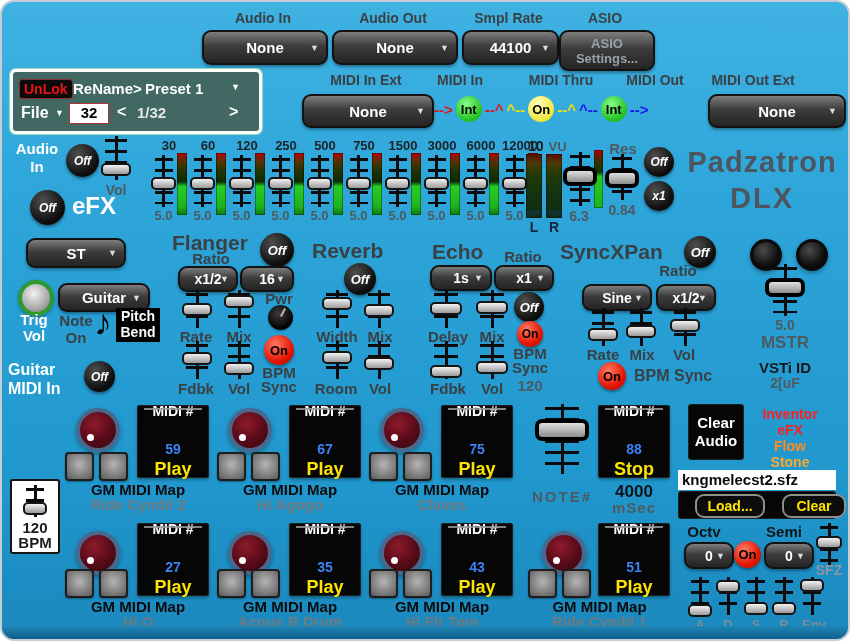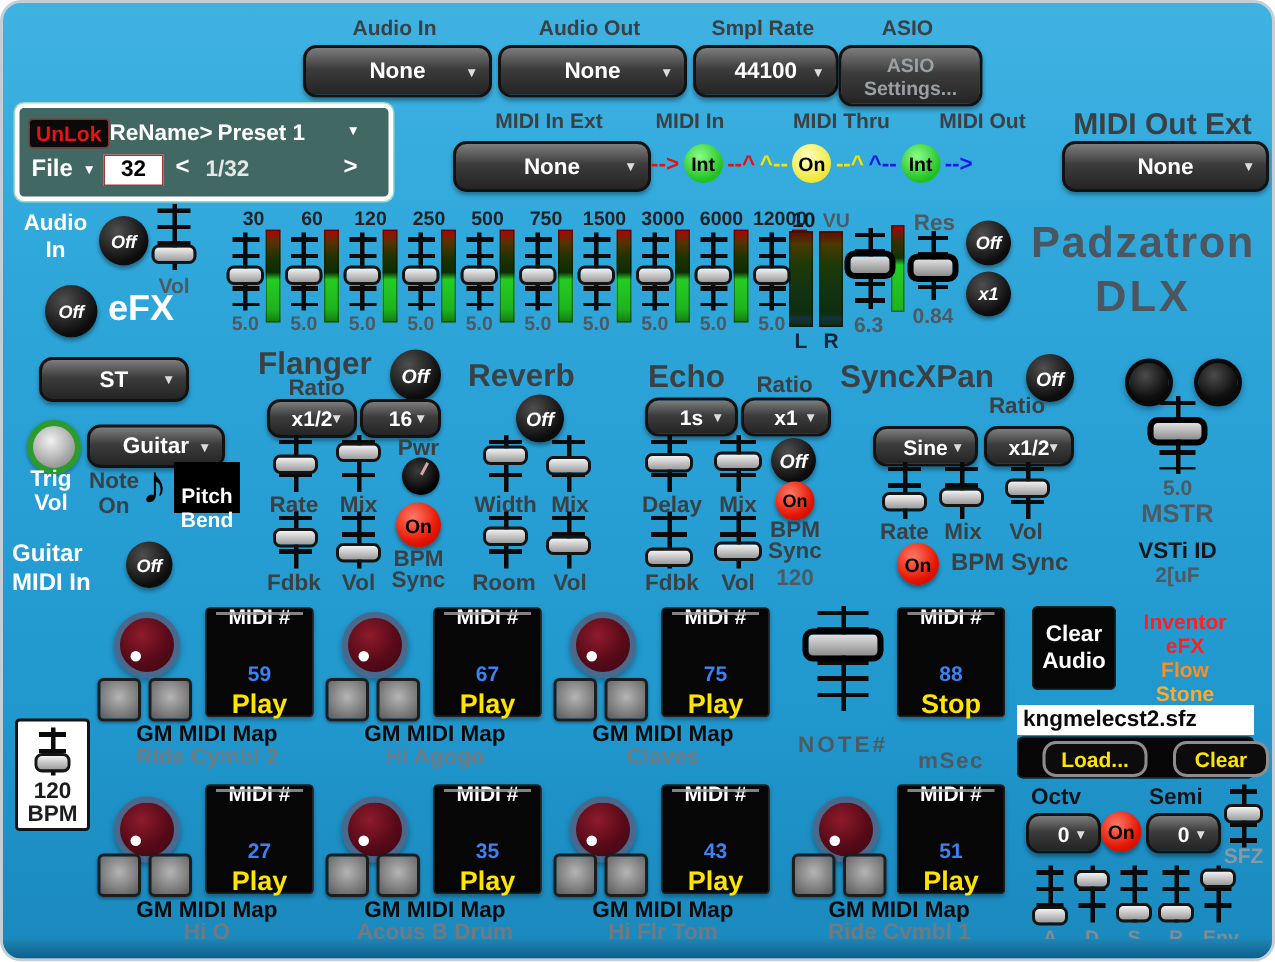--- a/index.html
+++ b/index.html
@@ -114,21 +114,21 @@
     <div class="abs ctr" style="left:56px;top:31px;width:38px;height:19px;background:#fff;border:1px solid #a33;color:#000;font-weight:bold;font-size:15px;">32</div>
     <div class="abs wl" style="left:104px;top:31px;font-size:16px;">&lt;</div>
     <div class="abs" style="left:124px;top:32px;font-size:15px;color:#e6e6e6;font-weight:bold;">1/32</div>
     <div class="abs wl" style="left:216px;top:31px;font-size:16px;">&gt;</div>
   </div>
 
   <div class="abs gl ctr" style="left:300px;top:70px;width:128px;font-size:14px;">MIDI In Ext</div>
   <div class="abs gl ctr" style="left:425px;top:70px;width:66px;font-size:14px;">MIDI In</div>
   <div class="abs gl ctr" style="left:518px;top:70px;width:82px;font-size:14px;">MIDI Thru</div>
   <div class="abs gl ctr" style="left:616px;top:70px;width:74px;font-size:14px;">MIDI Out</div>
-  <div class="abs gl ctr" style="left:706px;top:70px;width:134px;font-size:20px;">MIDI Out Ext</div>
+  <div class="abs gl ctr" style="left:684px;top:70px;width:134px;font-size:14px;">MIDI Out Ext</div>
 
   <div class="dd" style="left:300px;top:92px;width:128px;height:30px;">
       <span>None</span>
       <span class="arr"></span>
     </div>
 
   <div class="abs" style="left:432px;top:92px;width:272px;height:30px;display:flex;align-items:center;gap:3px;">
     <span class="ar" style="color:#e81010;">--&gt;</span>
     <span class="ind green">Int</span>
     <span class="ar" style="color:#e81010;">--^</span>
@@ -278,21 +278,21 @@
   </div>
   <div class="dd" style="left:56px;top:281px;width:88px;height:25px;">
       <span>Guitar</span>
       <span class="arr"></span>
     </div>
   <div class="abs gl ctr" style="left:50px;top:310px;width:48px;font-size:15px;line-height:17px;">
     <div>Note</div>
     <div>On</div>
   </div>
   <div class="abs note-icon" style="left:92px;top:300px;font-size:36px;color:#000;"></div>
-  <div class="abs ctr" style="left:114px;top:306px;width:44px;height:34px;background:#000;color:#fff;font-weight:bold;font-size:14px;line-height:16px;padding-top:14px;box-sizing:border-box;">
+  <div class="abs ctr" style="left:114px;top:306px;width:44px;height:34px;background:#000;color:#fff;font-weight:bold;font-size:14px;line-height:16px;padding-top:0;box-sizing:border-box;">
     <div>Pitch</div>
     <div>Bend</div>
   </div>
   <div class="abs wl" style="left:6px;top:358px;width:80px;font-size:16px;line-height:19px;">
     <div>Guitar</div>
     <div>MIDI In</div>
   </div>
   <div class="rb" style="left:82px;top:359px;width:31px;height:31px;">Off</div>
 
   <div class="abs gl" style="left:170px;top:229px;font-size:21px;">Flanger</div>
@@ -451,20 +451,21 @@
   <div class="vs big" style="left:536px;top:402px;width:48px;height:70px;">
       <i class="hd" style="top:22%;height:14px;"></i>
     </div>
   <div class="abs vl ctr" style="left:514px;top:486px;width:92px;font-size:15px;letter-spacing:2px;">NOTE#</div>
 
   <div class="pdisp" style="left:596px;top:403px;">
     <span class="ml">MIDI #</span>
     <span class="pn">88</span>
     <span class="ps">Stop</span>
   </div>
+  <div class="abs ctr" style="left:576px;top:480px;width:112px;color:#101418;font-weight:bold;font-size:17px;">4000</div>
   <div class="abs vl ctr" style="left:576px;top:497px;width:112px;font-size:15px;letter-spacing:1px;">mSec</div>
 
   <div class="abs blackbox ctr" style="left:686px;top:402px;width:56px;height:56px;color:#fff;font-weight:bold;font-size:15px;line-height:18px;padding-top:10px;box-sizing:border-box;">
     <div>Clear</div>
     <div>Audio</div>
   </div>
   <div class="abs ctr" style="left:748px;top:404px;width:80px;font-size:14px;font-weight:bold;line-height:16px;">
     <div style="color:#ff1f1f;">Inventor</div>
     <div style="color:#ff1f1f;">eFX</div>
     <div style="color:#ff8c1f;">Flow</div>

